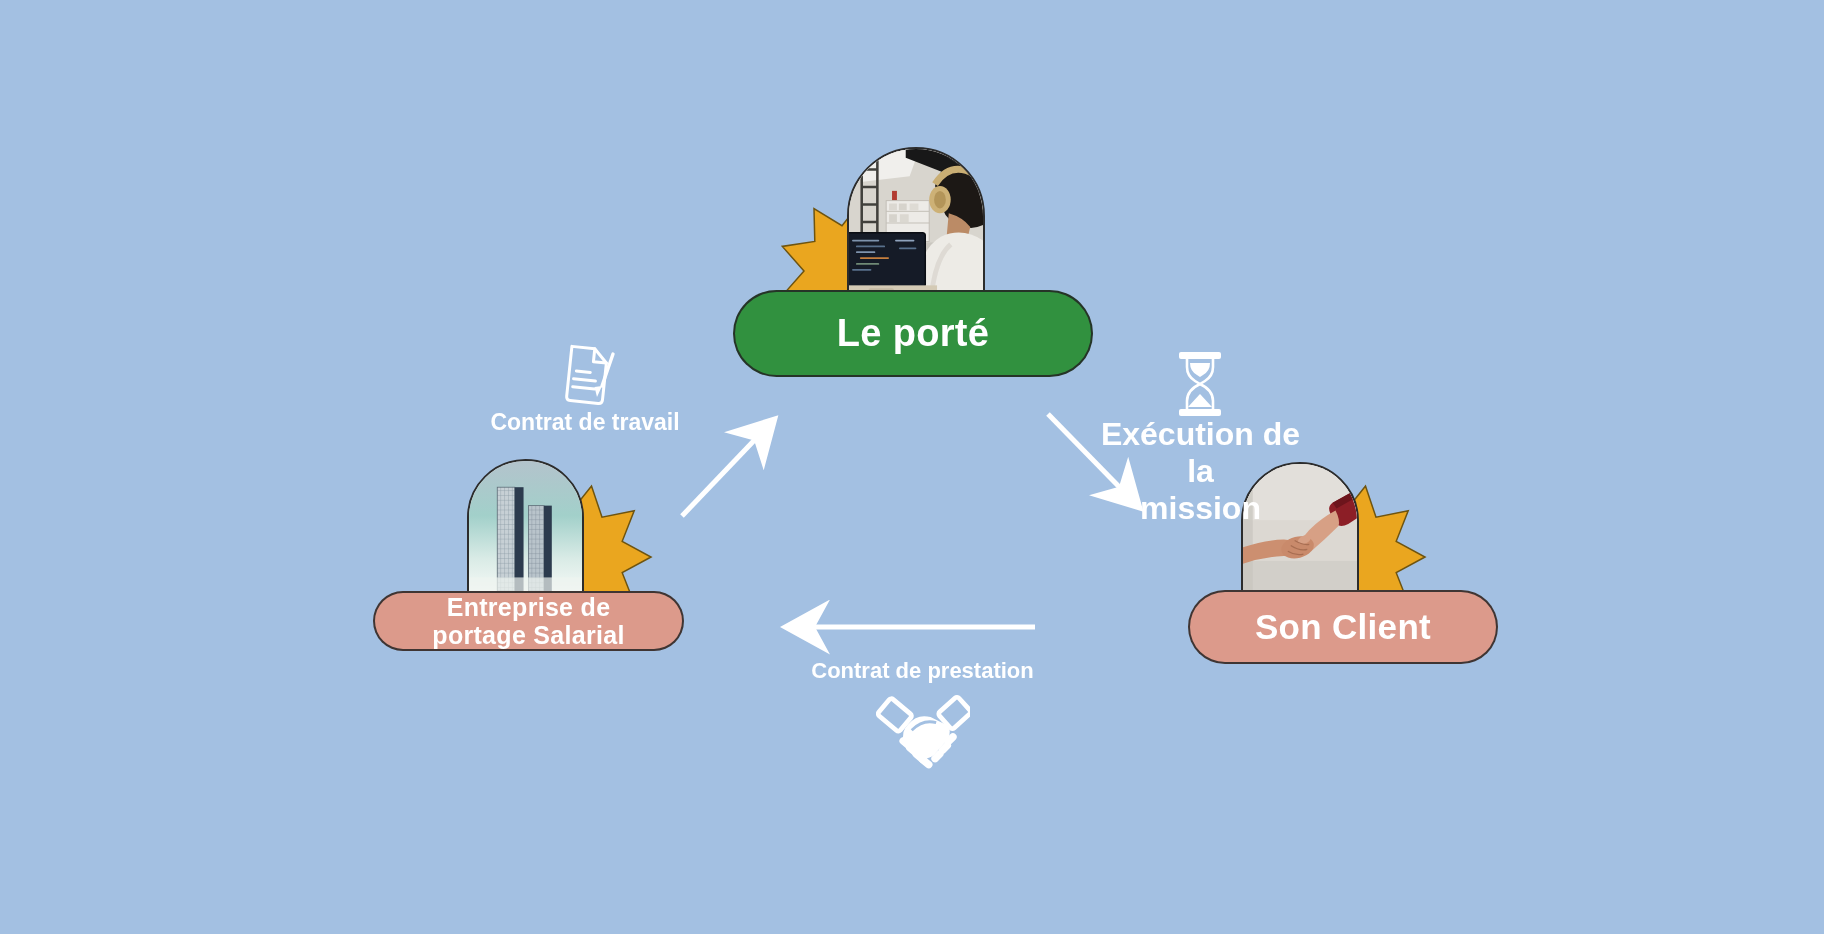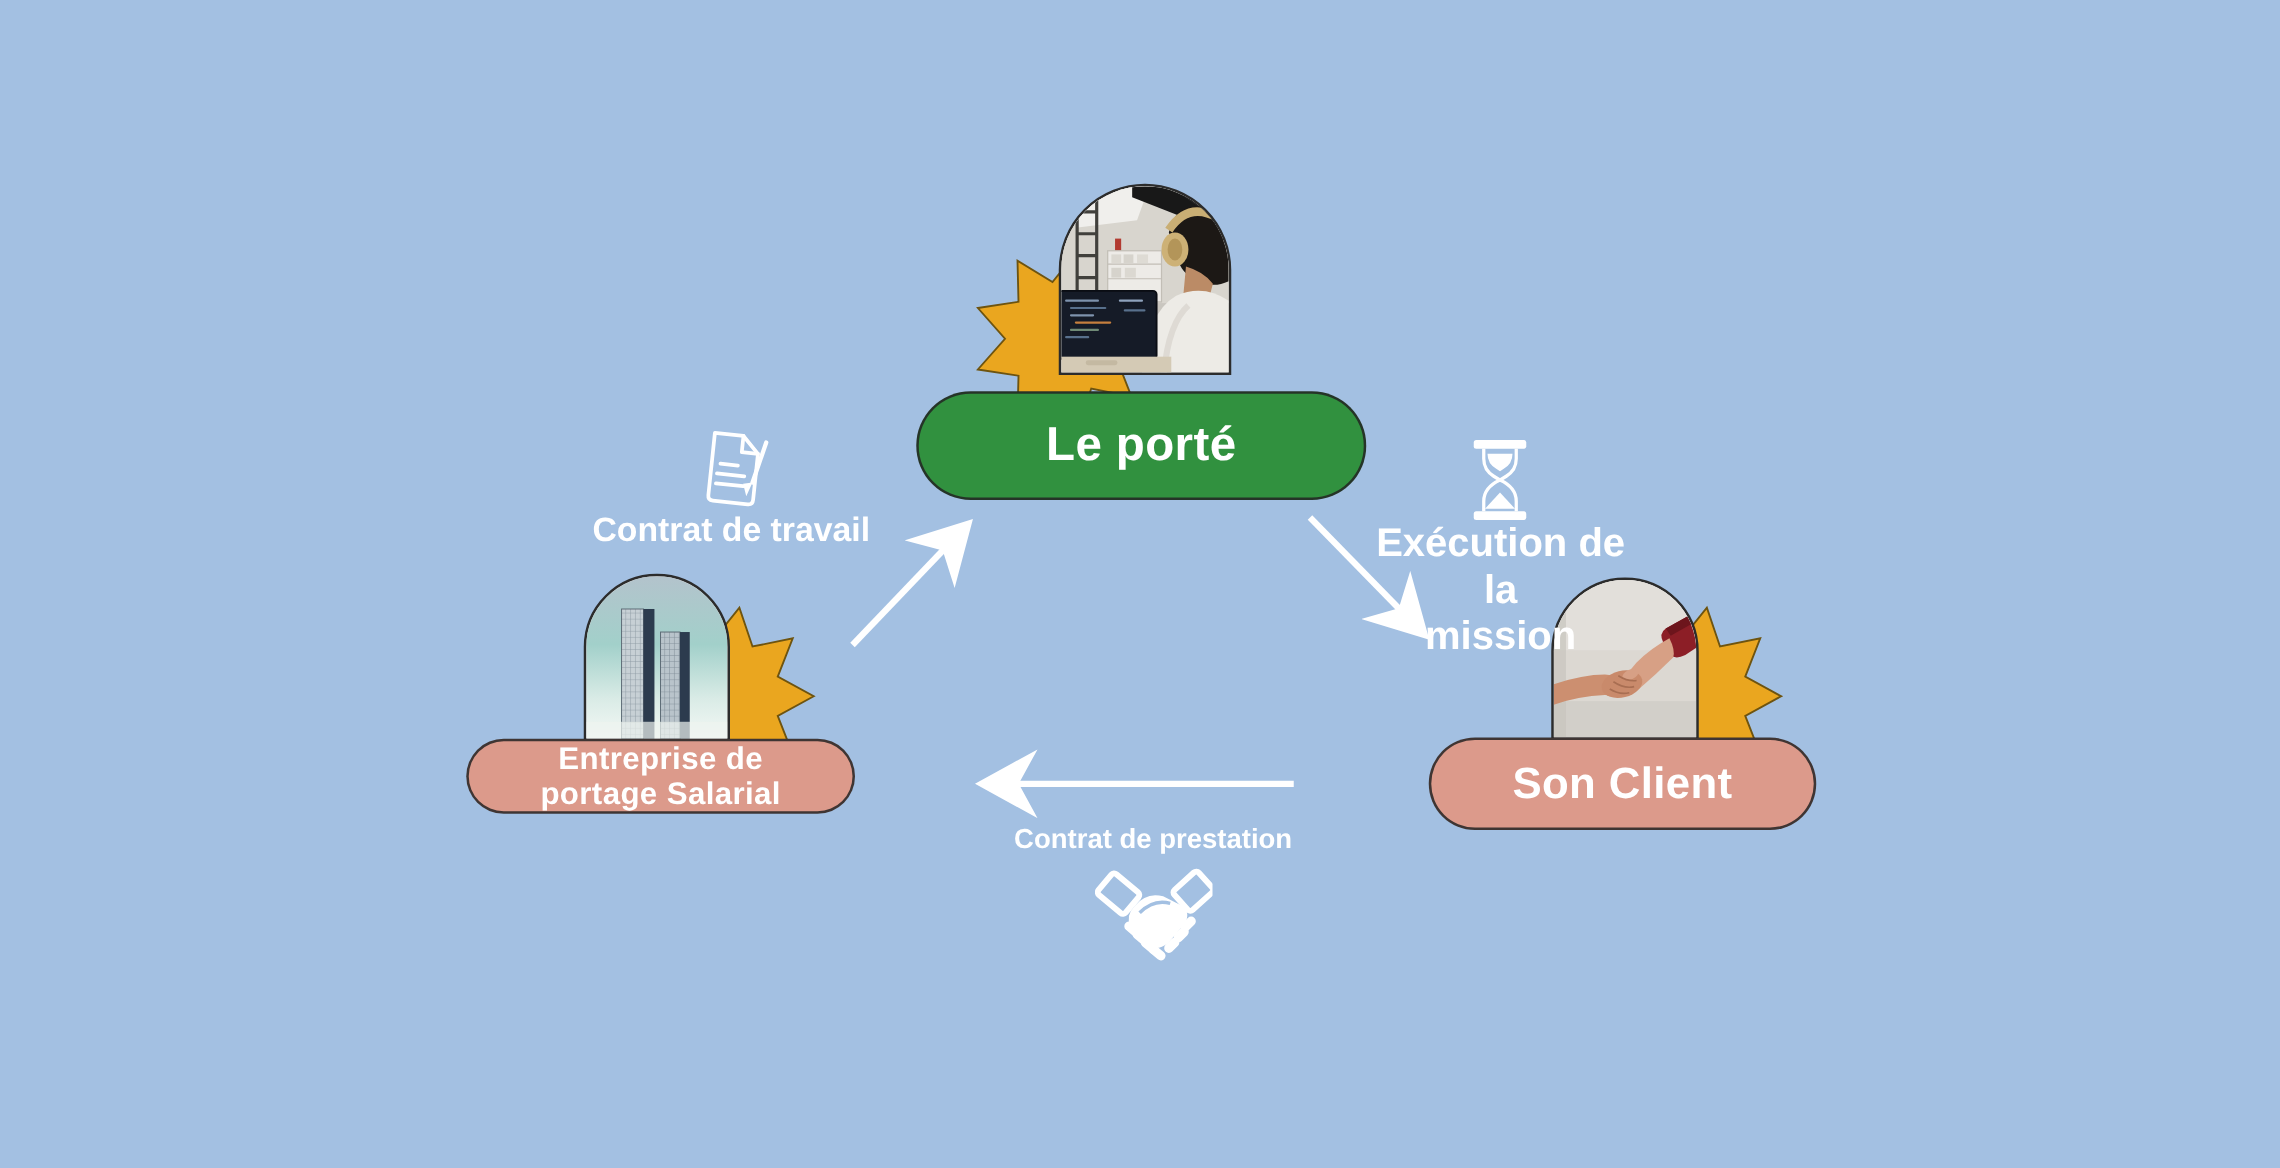--- a/index.html
+++ b/index.html
@@ -26,26 +26,26 @@
   .arch svg{display:block;width:100%;height:100%;}
   #arch-top{left:847px;top:147px;width:138px;height:153px;border-radius:70px 70px 0 0;}
   #arch-left{left:467px;top:459px;width:117px;height:134px;border-radius:60px 60px 0 0;}
   #arch-right{left:1241px;top:462px;width:118px;height:130px;border-radius:60px 60px 0 0;}
   
   .pill{
     display:flex;align-items:center;justify-content:center;text-align:center;
     color:var(--label);font-weight:700;z-index:3;box-sizing:border-box;
     border:2px solid rgba(35,35,35,.85);letter-spacing:.3px;
   }
-  #pill-top{left:733px;top:313px;width:360px;height:87px;border-radius:44px;background:var(--pill-green);font-size:38px;}
+  #pill-top{left:733px;top:290px;width:360px;height:87px;border-radius:44px;background:var(--pill-green);font-size:38px;}
   #pill-left{left:373px;top:591px;width:311px;height:60px;border-radius:37px;background:var(--pill-pink);font-size:25px;line-height:1.14;}
-  #pill-right{left:1143px;top:590px;width:310px;height:74px;border-radius:38px;background:var(--pill-pink);font-size:35px;}
+  #pill-right{left:1188px;top:590px;width:310px;height:74px;border-radius:38px;background:var(--pill-pink);font-size:35px;}
   
   .edge-label{color:var(--label);font-weight:700;text-align:center;z-index:2;}
-  #label-travail{left:455px;top:409px;width:260px;font-size:27px;}
+  #label-travail{left:455px;top:409px;width:260px;font-size:23px;}
   #label-execution{left:1098px;top:416px;width:205px;font-size:32px;line-height:1.16;}
   #label-prestation{left:770px;top:658px;width:305px;font-size:22px;}
   .edge-label span{display:inline;}
   .two-line span{display:block;}
   
   .icon{z-index:2;}
   #icon-doc{left:556px;top:342px;width:64px;height:66px;}
   #icon-hourglass{left:1178px;top:352px;width:44px;height:64px;}
   #icon-handshake{left:876px;top:692px;width:94px;height:84px;}
   .bgline{stroke:var(--bg,#a3c0e2);}

